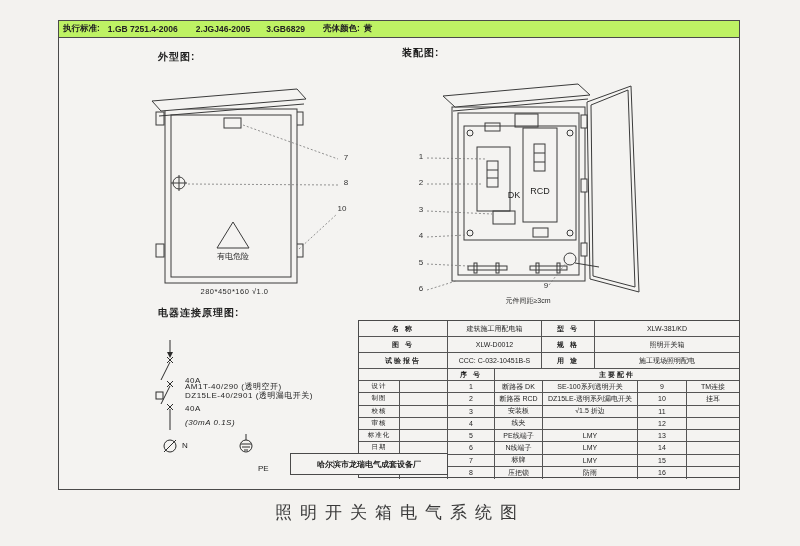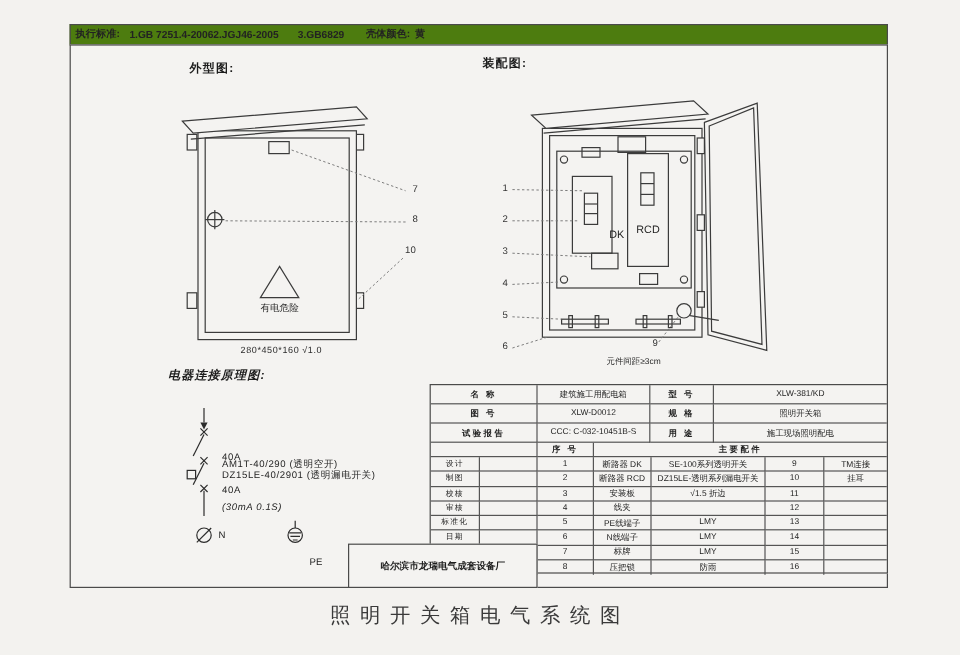--- a/index.html
+++ b/index.html
@@ -4,68 +4,68 @@
 <style>
   html,body{margin:0;padding:0;}
   body{background:#e9e8e5;font-family:"Liberation Sans",sans-serif;}
   #page{position:relative;width:800px;height:546px;background:#f3f2ef;overflow:hidden;color:#222;}
   .abs{position:absolute;}
   .sec-label{font-size:10px;font-weight:bold;color:#1d1d1d;letter-spacing:1px;}
   .small-note{font-size:7px;color:#2a2a2a;}
   .callout{font-size:8px;color:#333;width:12px;text-align:center;}
   
   #topbar{left:58px;top:20px;width:682px;height:18px;border:1px solid #4a4a4a;box-sizing:border-box;
-          display:flex;align-items:center;font-size:8.5px;font-weight:bold;color:#222;white-space:nowrap;background:#4d7c0f;}
+          display:flex;align-items:center;font-size:8.5px;font-weight:bold;color:#222;white-space:nowrap;background:#bef264;}
   #topbar span{display:inline-block;}
   
   #mainarea{left:58px;top:37px;width:682px;height:453px;border:1px solid #4a4a4a;box-sizing:border-box;background:#f4f3f1;}
   
   .schem-line{font-size:8px;color:#1f1f1f;letter-spacing:0.5px;white-space:nowrap;}
   .term-label{font-size:8px;color:#1f1f1f;}
   
   #spec{left:358px;top:320px;width:382px;height:158px;border:1px solid #4a4a4a;box-sizing:border-box;background:#f4f3f1;}
   .grid{display:grid;}
   .cell{border-right:1px solid #555;border-bottom:1px solid #555;display:flex;align-items:center;justify-content:center;
         font-size:7px;color:#1e1e1e;overflow:hidden;white-space:nowrap;box-sizing:border-box;}
   #info{grid-template-columns:89px 94px 53px 1fr;grid-auto-rows:16px;}
   #hdr{grid-template-columns:89px 47px 1fr;grid-auto-rows:12px;}
   #parts{grid-template-columns:41px 48px 47px 48px 95px 49px 1fr;grid-auto-rows:12.25px;}
   #info .cell:nth-child(4n){border-right:none;}
   #hdr .cell:nth-child(3n){border-right:none;}
   #parts .cell:nth-child(7n){border-right:none;}
   #parts .cell:nth-last-child(-n+7){border-bottom:none;}
   .cell.lbl{font-weight:bold;letter-spacing:2px;}
   .cell.role{font-size:6.5px;letter-spacing:1px;}
-  #company{left:290px;top:453px;width:158px;height:37px;border:1px solid #4a4a4a;box-sizing:border-box;
+  #company{left:290px;top:453px;width:158px;height:22px;border:1px solid #4a4a4a;box-sizing:border-box;
            background:#f4f3f1;display:flex;align-items:center;justify-content:center;
            font-size:8px;font-weight:bold;color:#1d1d1d;white-space:nowrap;z-index:5;}
   #title{left:0;top:501px;width:800px;text-align:center;font-family:"Liberation Serif",serif;
          font-size:17px;letter-spacing:8px;color:#3a3a3a;}
   .drawtext{color:#1f1f1f;}
   svg{position:absolute;left:0;top:0;pointer-events:none;}
 </style>
 </head>
 <body>
 
 <div id="page">
 
   <div id="topbar" class="abs">
     <span style="margin-left:4px">执行标准:</span>
     <span style="margin-left:8px">1.GB 7251.4-2006</span>
-    <span style="">2.JGJ46-2005</span>
+    <span style="margin-left:18px">2.JGJ46-2005</span>
     <span style="margin-left:16px">3.GB6829</span>
     <span style="margin-left:18px">壳体颜色:</span>
     <span style="margin-left:4px">黄</span>
   </div>
 
   <div id="mainarea" class="abs"></div>
 
   <div class="abs sec-label" style="left:158px;top:50px;">外型图:</div>
   <div class="abs sec-label" style="left:402px;top:46px;">装配图:</div>
-  <div class="abs sec-label" style="left:140px;top:306px;font-style:italic;">电器连接原理图:</div>
+  <div class="abs sec-label" style="left:158px;top:306px;">电器连接原理图:</div>
 
   <svg width="800" height="546" viewBox="0 0 800 546">
 
     <g stroke="#3b3b3b" stroke-width="1" fill="none">
 
       <rect x="156" y="112" width="8" height="13" fill="#f4f3f1"></rect>
       <rect x="156" y="244" width="8" height="13" fill="#f4f3f1"></rect>
       <rect x="294" y="112" width="9" height="13" fill="#f4f3f1"></rect>
       <rect x="294" y="244" width="9" height="13" fill="#f4f3f1"></rect>
 

